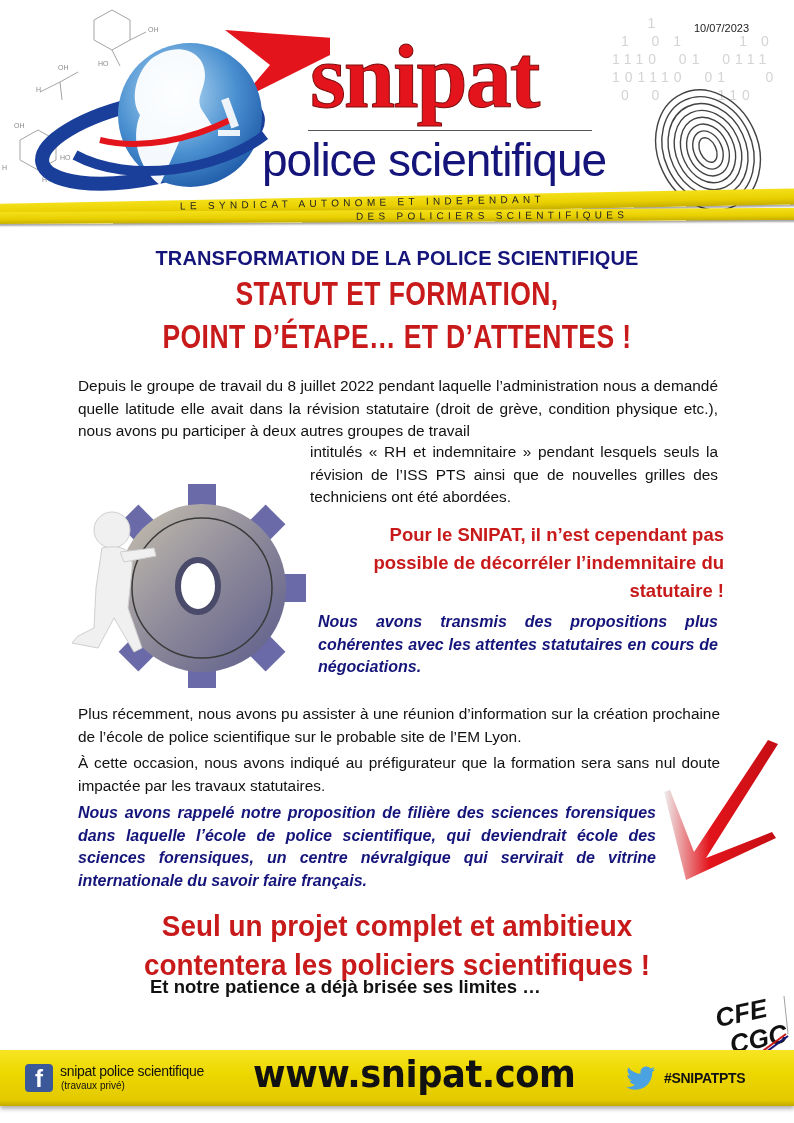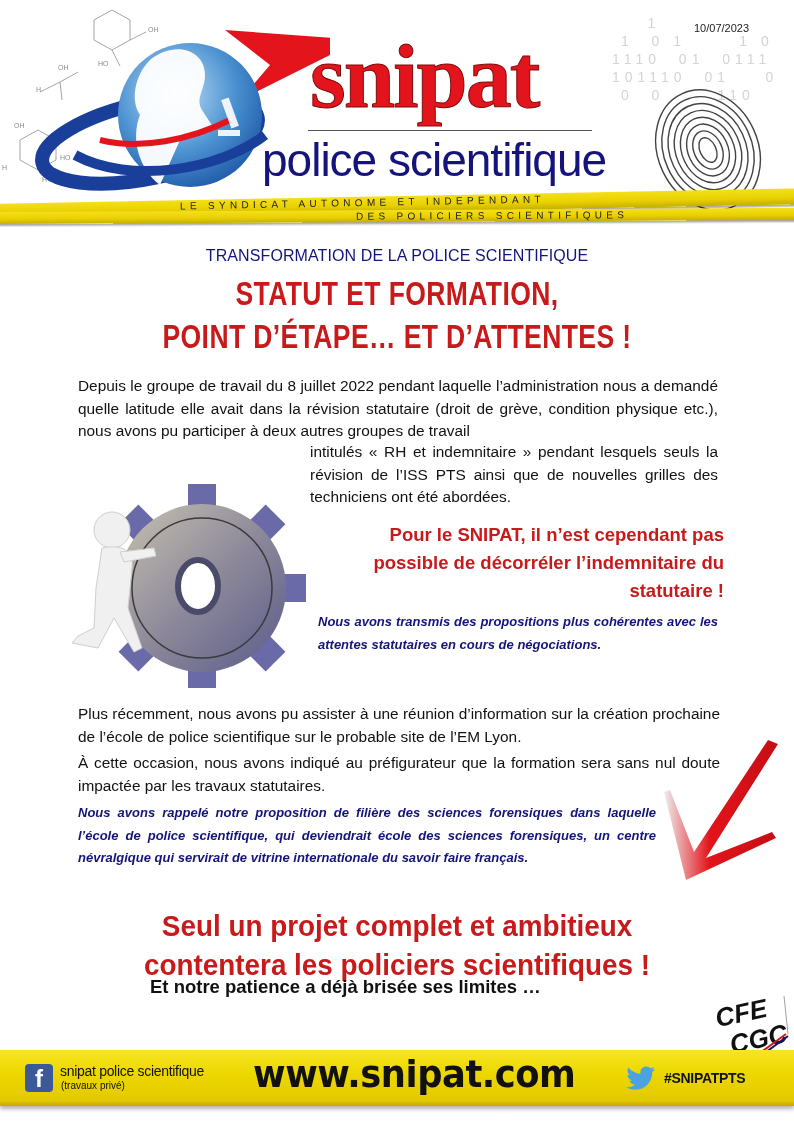--- a/index.html
+++ b/index.html
@@ -17,30 +17,30 @@
     .brand-police { position: absolute; left: 262px; top: 134px; font-family: "Liberation Sans", sans-serif; font-size: 46px; color: #14147a; line-height: 52px; letter-spacing: -1px; }
     .fingerprint { position: absolute; left: 640px; top: 80px; width: 130px; height: 150px; }
     .tape { position: absolute; height: 16px; background: linear-gradient(#f4e01a, #e8cf00 60%, #c6ae00); box-shadow: 0 2px 2px rgba(0,0,0,0.35); }
     .tape-1 { left: -10px; top: 196px; width: 820px; transform: rotate(-1.1deg); }
     .tape-2 { left: -10px; top: 210px; width: 820px; transform: rotate(-0.3deg); height: 12px; }
     .tape-text { position: absolute; font-size: 10px; letter-spacing: 4.3px; color: #222; font-family: "Liberation Sans", sans-serif; white-space: nowrap; }
     .tape-text-1 { left: 180px; top: 197px; transform: rotate(-1.1deg); }
     .tape-text-2 { left: 356px; top: 210px; transform: rotate(-0.3deg); }
 
     
-    .kicker { position: absolute; left: 0; top: 247px; width: 794px; text-align: center; font-size: 16px; font-weight: normal; color: #14147a; letter-spacing: 0.1px; }
+    .kicker { position: absolute; left: 0; top: 247px; width: 794px; text-align: center; font-size: 20px; font-weight: bold; color: #14147a; letter-spacing: 0.1px; }
     .main-title { position: absolute; left: 0; top: 272px; width: 794px; text-align: center; font-family: "Liberation Sans", sans-serif; font-weight: bold; color: #c81a1a; font-size: 34px; line-height: 43px; transform: scaleX(0.78); transform-origin: center; letter-spacing: 0.5px; }
 
     
     .para { position: absolute; font-family: "Liberation Sans", sans-serif; font-size: 15.4px; line-height: 22.5px; color: #111; text-align: justify; }
     .para-1 { left: 78px; top: 375px; width: 640px; }
     .para-1b { left: 310px; top: 441px; width: 408px; }
     .gear-img { position: absolute; left: 62px; top: 478px; width: 250px; height: 210px; }
     .highlight-red { position: absolute; left: 312px; top: 521px; width: 412px; text-align: right; font-size: 18.5px; font-weight: bold; color: #c81a1a; line-height: 28px; }
-    .blue-italic { position: absolute; font-weight: bold; font-style: italic; color: #14147a; font-size: 13px; line-height: 22.5px; text-align: justify; }
+    .blue-italic { position: absolute; font-weight: bold; font-style: italic; color: #14147a; font-size: 16px; line-height: 22.5px; text-align: justify; }
     .blue-1 { left: 318px; top: 611px; width: 400px; }
     .para-2 { left: 78px; top: 703px; width: 642px; }
     .para-3 { left: 78px; top: 752px; width: 642px; }
     .blue-2 { left: 78px; top: 802px; width: 578px; }
     .arrow-img { position: absolute; left: 660px; top: 740px; width: 120px; height: 150px; }
 
     .conclusion { position: absolute; left: 0; top: 907px; width: 794px; text-align: center; font-weight: bold; color: #c81a1a; font-size: 29px; line-height: 39px; transform: scaleX(0.96); }
     .patience { position: absolute; left: 150px; top: 976px; font-weight: bold; font-size: 18.5px; color: #111; }
     .cfe-logo { position: absolute; left: 712px; top: 994px; width: 78px; height: 62px; }
 

